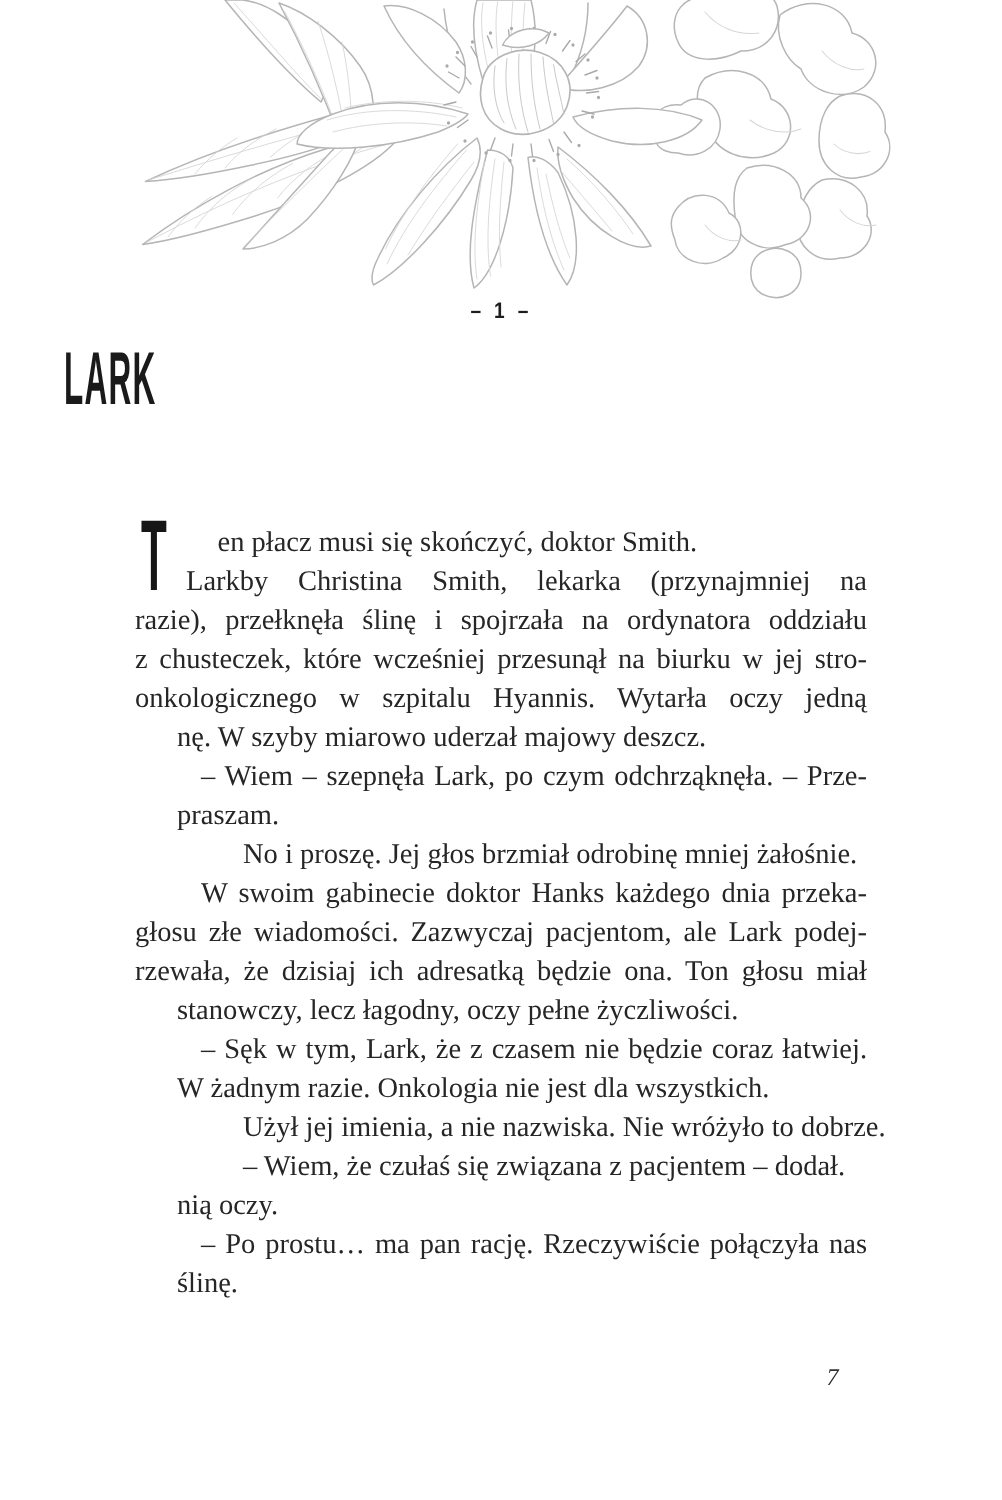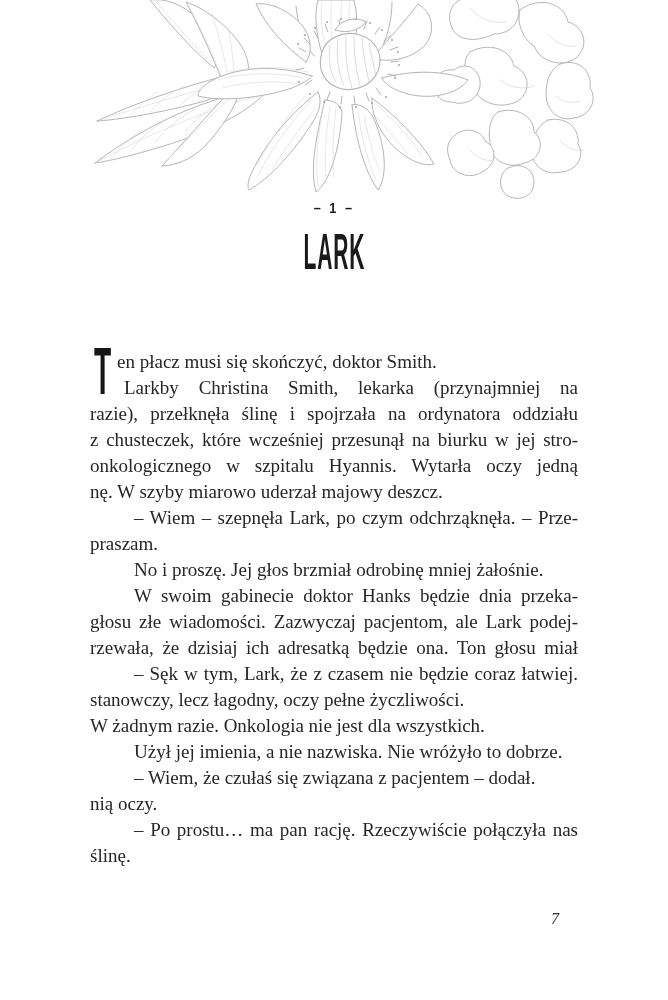--- a/index.html
+++ b/index.html
@@ -10,39 +10,39 @@
     font-family:"Liberation Serif", serif; color:#262626;
   }
   .illustration { position:absolute; top:0; left:0; }
 
   .chapnum { position:absolute; top:199px; left:0; width:668px; text-align:center; }
   .chapnum-inner {
     display:inline-block; transform:scaleX(0.85); transform-origin:center top;
     font-family:"Liberation Sans", sans-serif; font-weight:700; font-size:15px;
     letter-spacing:3px; color:#1d1d1d; line-height:17px;
   }
-  .chaptitle { position:absolute; top:227px; left:0; width:668px; text-align:center; }
+  .chaptitle { position:absolute; top:227px; left:0; width:668px; text-align:left; }
   .chaptitle-inner {
     display:inline-block; transform:scaleX(0.42); transform-origin:center top;
     font-family:"Liberation Sans", sans-serif; font-weight:700; font-size:50px;
     letter-spacing:2px; color:#1a1a1a; line-height:50px;
   }
 
   .bodytext { position:absolute; left:90px; top:349px; width:488px; }
   .dropcap {
     position:absolute; left:4px; top:-12px; z-index:2;
     font-family:"Liberation Sans", sans-serif; font-weight:700; font-size:67px;
     line-height:67px; color:#161616;
     display:inline-block; transform:scaleX(0.42); transform-origin:left top;
   }
   .line {
     height:26px; line-height:26px; font-size:19px;
     white-space:nowrap; text-align:justify; text-align-last:justify;
   }
-  .line.final { text-align-last:left; }
+  .line.final { text-align-last:left;margin-left:28px; }
   .line.indent { padding-left:44px; }
   .line.cap-first { padding-left:27px; }
   .line.cap-second { padding-left:34px; }
 
   .pagenum {
     position:absolute; left:540px; top:910px; width:30px; text-align:center;
     font-family:"Liberation Serif", serif; font-style:italic; font-size:16px; color:#303030;
   }
 </style>
 </head>
@@ -121,25 +121,25 @@
     <div id="lines">
         <div class="line final cap-first">en płacz musi się skończyć, doktor Smith.</div>
         <div class="line cap-second">Larkby Christina Smith, lekarka (przynajmniej na</div>
         <div class="line">razie), przełknęła ślinę i spojrzała na ordynatora oddziału</div>
         <div class="line">z chusteczek, które wcześniej przesunął na biurku w jej stro-</div>
         <div class="line">onkologicznego w szpitalu Hyannis. Wytarła oczy jedną</div>
         <div class="line final">nę. W szyby miarowo uderzał majowy deszcz.</div>
         <div class="line indent">– Wiem – szepnęła Lark, po czym odchrząknęła. – Prze-</div>
         <div class="line final">praszam.</div>
         <div class="line final indent">No i proszę. Jej głos brzmiał odrobinę mniej żałośnie.</div>
-        <div class="line indent">W swoim gabinecie doktor Hanks będzie dnia przeka-</div>
+        <div class="line indent">W swoim gabinecie doktor Hanks każdego dnia przeka-</div>
         <div class="line">głosu złe wiadomości. Zazwyczaj pacjentom, ale Lark podej-</div>
         <div class="line">rzewała, że dzisiaj ich adresatką będzie ona. Ton głosu miał</div>
+        <div class="line final">stanowczy, lecz łagodny, oczy pełne życzliwości.</div>
         <div class="line indent">– Sęk w tym, Lark, że z czasem nie będzie coraz łatwiej.</div>
-        <div class="line final">stanowczy, lecz łagodny, oczy pełne życzliwości.</div>
         <div class="line final">W żadnym razie. Onkologia nie jest dla wszystkich.</div>
         <div class="line final indent">Użył jej imienia, a nie nazwiska. Nie wróżyło to dobrze.</div>
         <div class="line final indent">– Wiem, że czułaś się związana z pacjentem – dodał.</div>
         <div class="line final">nią oczy.</div>
         <div class="line indent">– Po prostu… ma pan rację. Rzeczywiście połączyła nas</div>
         <div class="line final">ślinę.</div>
       </div>
   </div>
 
   <div class="pagenum">7</div>

